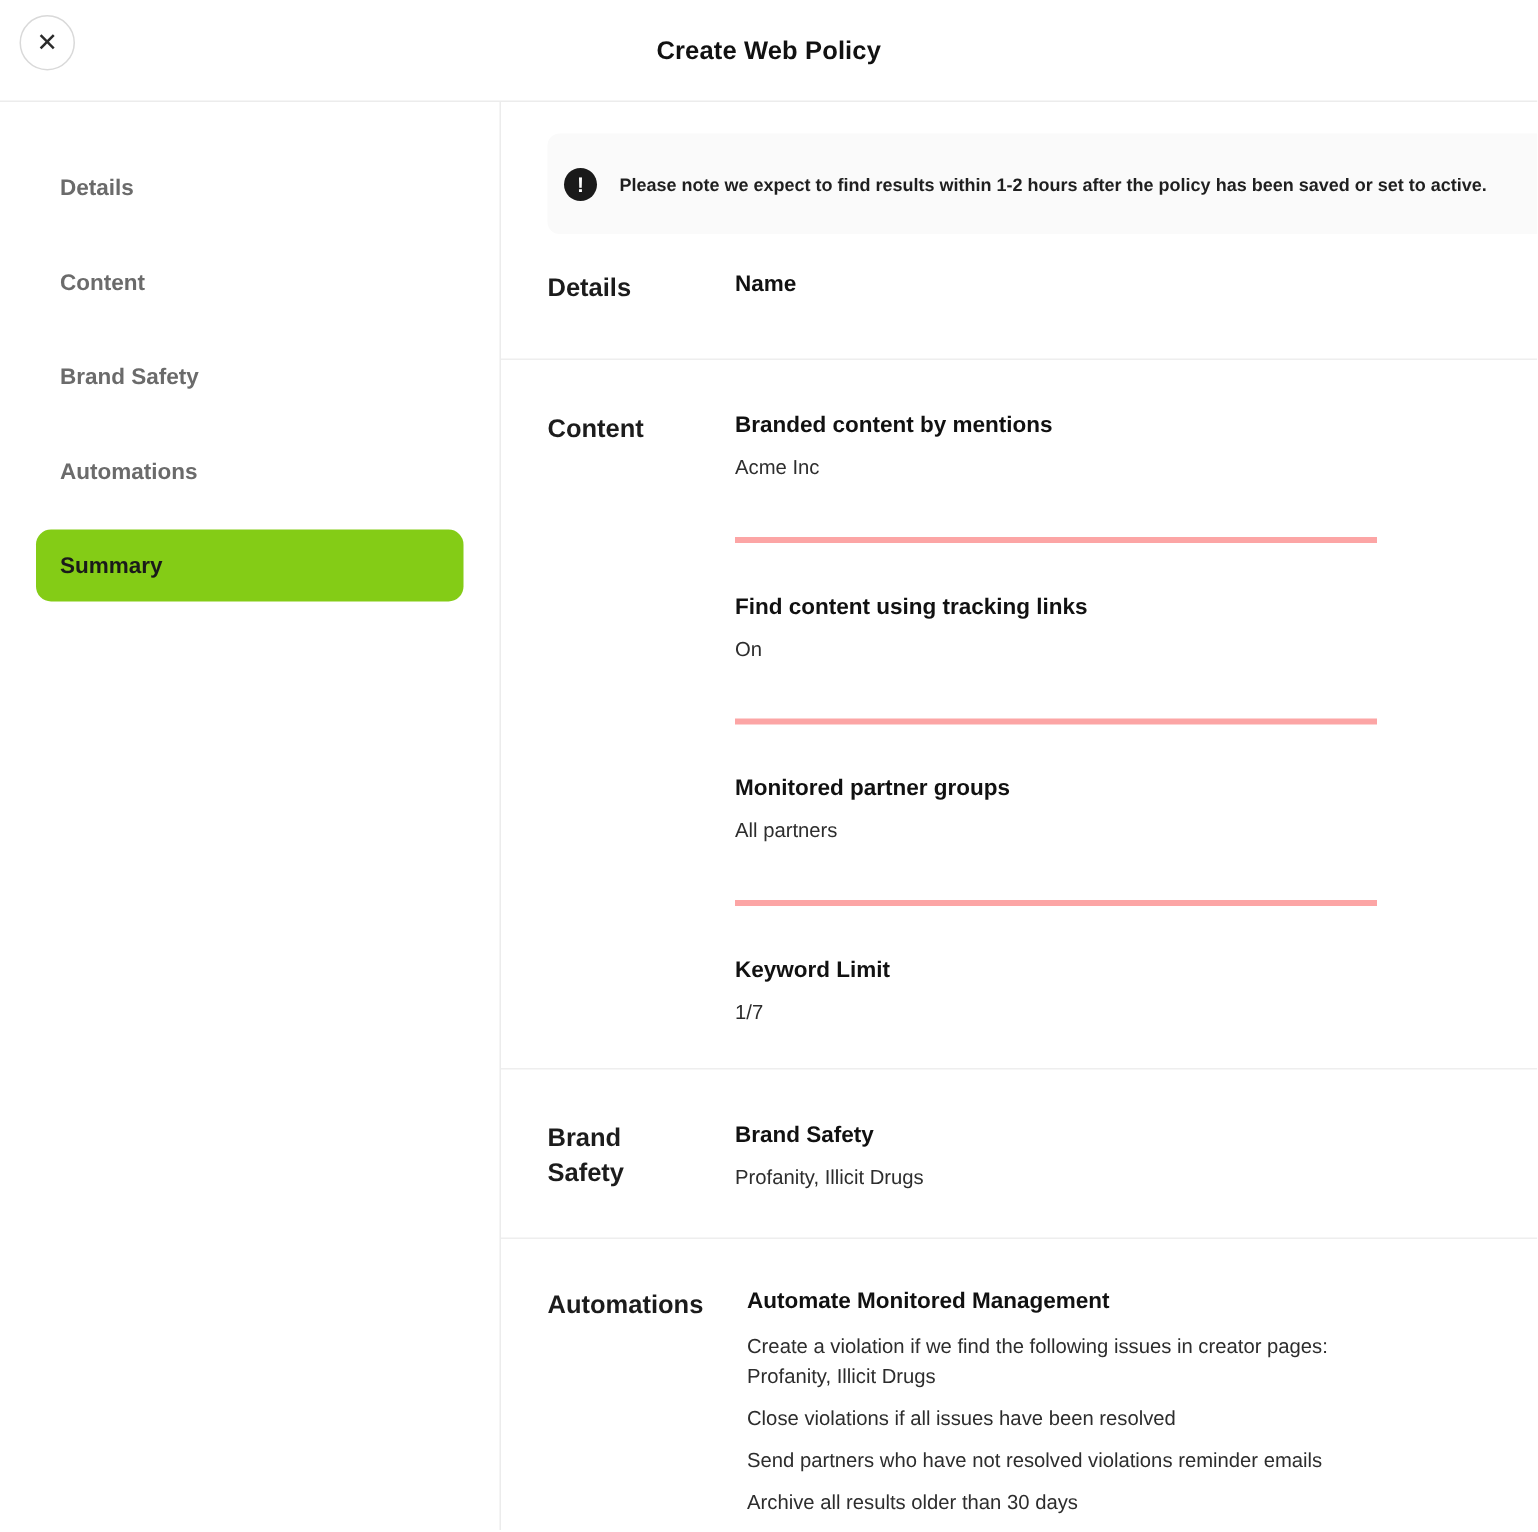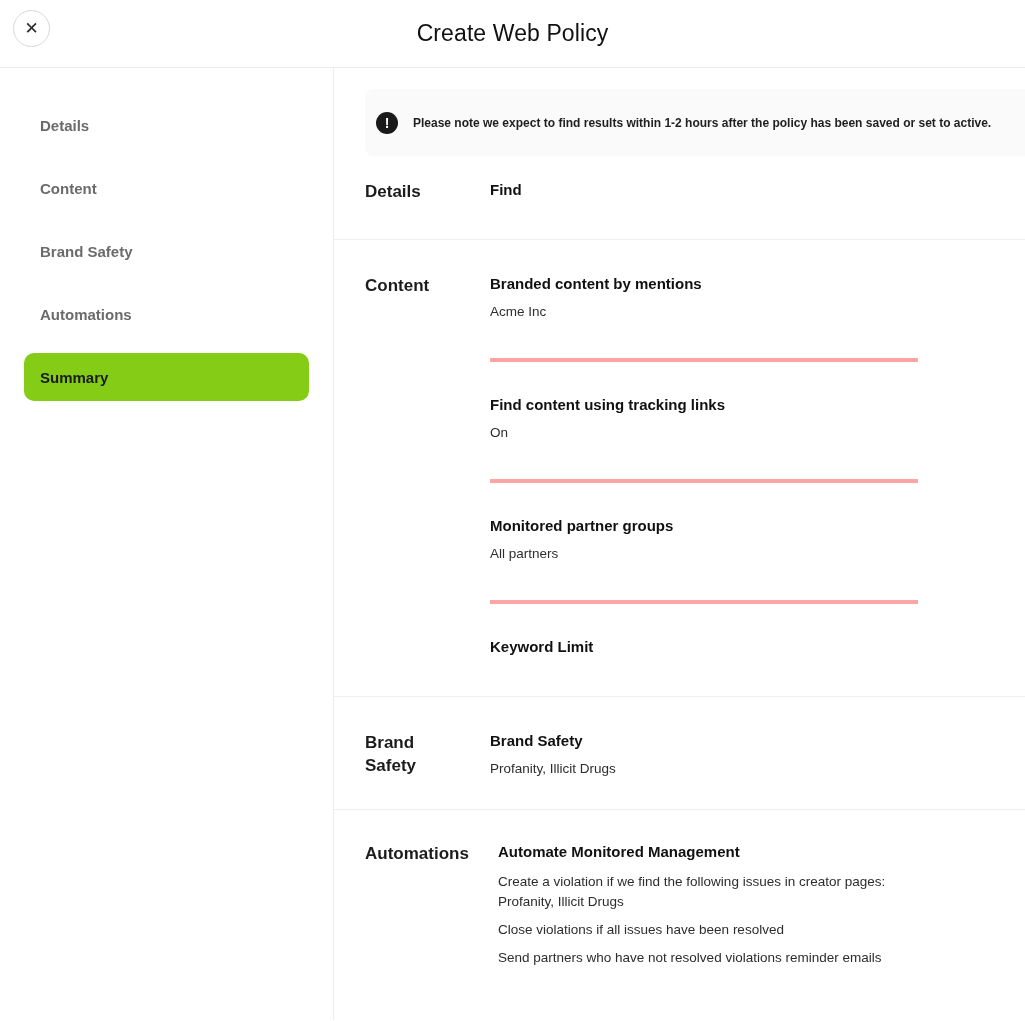--- a/index.html
+++ b/index.html
@@ -31,22 +31,22 @@
     background: #fff;
     display: flex;
     align-items: center;
     justify-content: center;
     font-size: 17px;
     color: #2b2b2b;
     cursor: pointer;
     line-height: 1;
   }
   .header-title {
-    font-size: 23px;
-    font-weight: 400;
+    font-size: 17px;
+    font-weight: 700;
     color: #111;
     letter-spacing: 0.1px;
   }
 
   
   .layout {
     display: flex;
     height: 952px;
   }
 
@@ -209,21 +209,21 @@
       <div class="banner-icon">
         <span>!</span>
       </div>
       <div class="banner-text">Please note we expect to find results within 1-2 hours after the policy has been saved or set to active.</div>
     </div>
 
     <div class="section sec-details">
       <div class="section-label">Details</div>
       <div class="section-body">
         <div class="field">
-          <div class="field-title">Find</div>
+          <div class="field-title">Name</div>
         </div>
       </div>
     </div>
 
     <div class="section sec-content">
       <div class="section-label">Content</div>
       <div class="section-body">
         <div class="field">
           <div class="field-title">Branded content by mentions</div>
           <div class="field-value">Acme Inc</div>
@@ -231,20 +231,21 @@
         <div class="field">
           <div class="field-title">Find content using tracking links</div>
           <div class="field-value">On</div>
         </div>
         <div class="field">
           <div class="field-title">Monitored partner groups</div>
           <div class="field-value">All partners</div>
         </div>
         <div class="field">
           <div class="field-title">Keyword Limit</div>
+          <div class="field-value">1/7</div>
         </div>
       </div>
     </div>
 
     <div class="section sec-brand">
       <div class="section-label">Brand Safety</div>
       <div class="section-body">
         <div class="field">
           <div class="field-title">Brand Safety</div>
           <div class="field-value">Profanity, Illicit Drugs</div>
@@ -253,17 +254,18 @@
     </div>
 
     <div class="section sec-autos">
       <div class="section-label">Automations</div>
       <div class="section-body autos-body">
         <div class="autos-title">Automate Monitored Management</div>
         <div class="rule">Create a violation if we find the following issues in creator pages:
 Profanity, Illicit Drugs</div>
         <div class="rule">Close violations if all issues have been resolved</div>
         <div class="rule">Send partners who have not resolved violations reminder emails</div>
+        <div class="rule">Archive all results older than 30 days</div>
       </div>
     </div>
 
   </div>
 </div>
 
 </body></html>

